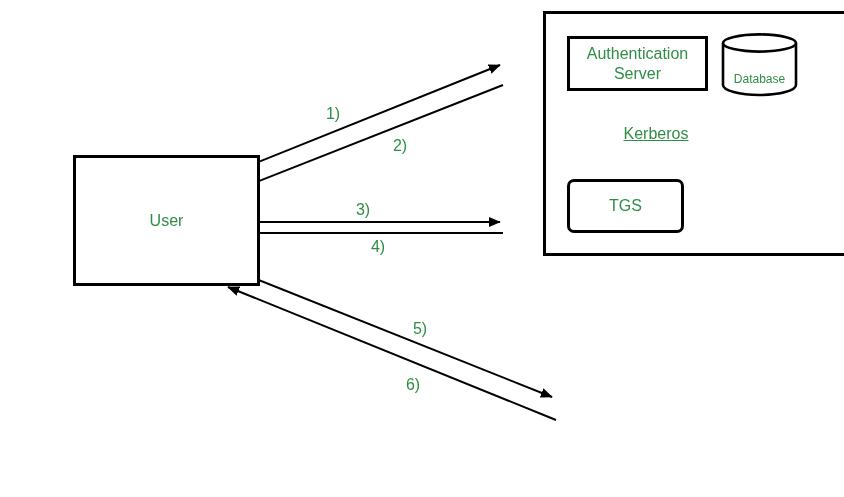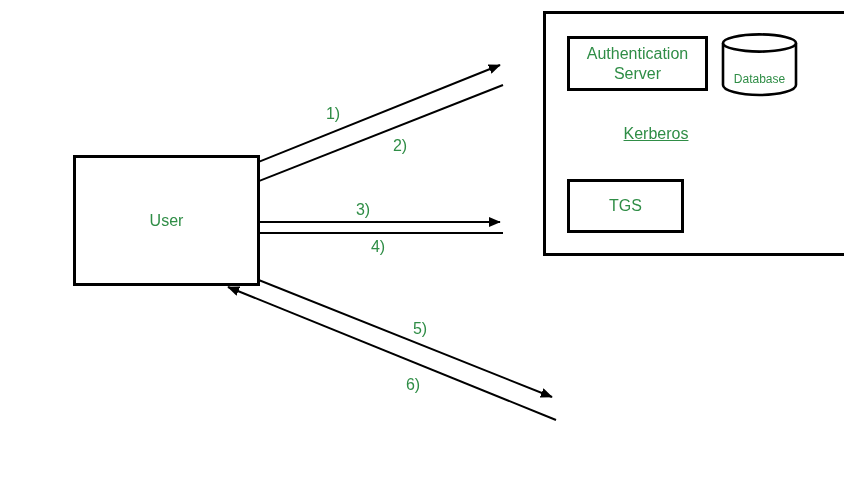--- a/index.html
+++ b/index.html
@@ -23,21 +23,21 @@
     justify-content: center;
     color: var(--green);
     font-size: 16px;
     text-align: center;
     line-height: 1.25;
     margin-left: 40px;
   }
   .user-box    { left: 33px;  top: 155px; width: 187px; height: 131px; }
   .kerberos-box{ left: 503px; top: 11px;  width: 306px; height: 245px; }
   .auth-box    { left: 527px; top: 36px;  width: 141px; height: 55px; padding: 0 8px; }
-  .tgs-box     { left: 527px; top: 179px; width: 117px; height: 54px; }
+  .tgs-box     { left: 527px; top: 179px; width: 117px; height: 54px; border-radius: 7px; }
   .server-box  { left: 556px; top: 369px; width: 216px; height: 110px; }
   .kerberos-label {
     position: absolute; left: 656px; top: 134px;
     transform: translate(-50%, -50%);
     color: var(--green); font-size: 16px; white-space: nowrap; text-decoration: underline;
   }
   .cylinder { position: absolute; left: 721px; top: 32px; width: 77px; height: 65px; }
   .cylinder svg { position: absolute; left: 0; top: 0; }
   .cylinder-label {
     position: absolute; left: 0; right: 0; top: 28px;

